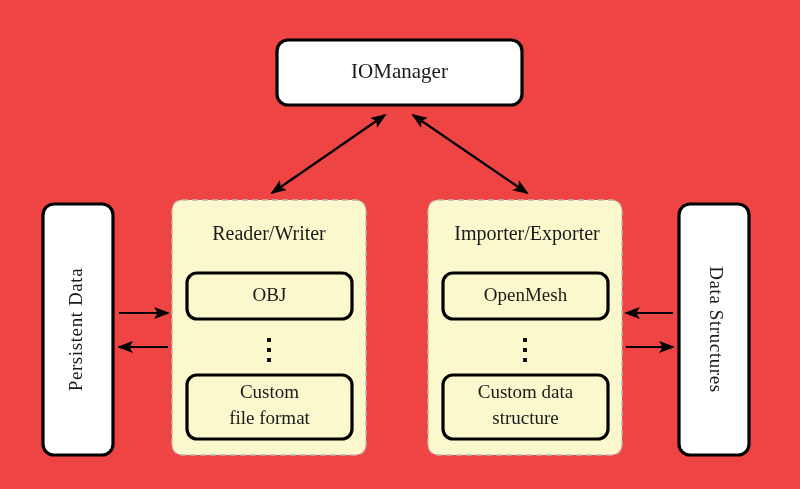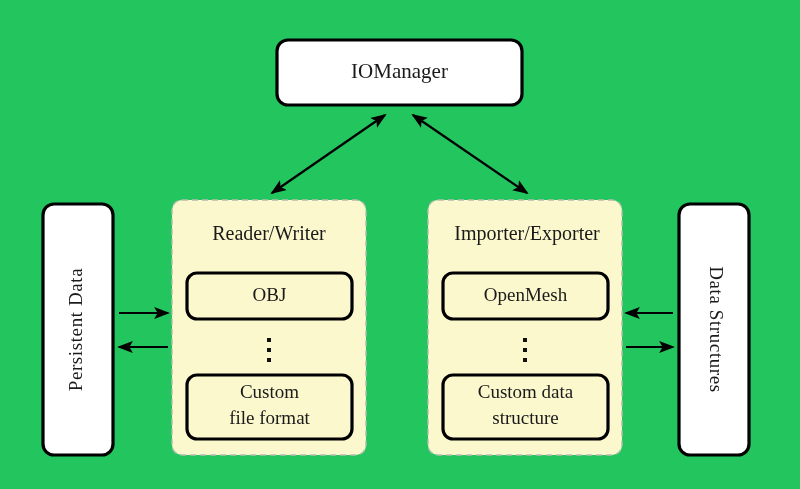--- a/index.html
+++ b/index.html
@@ -10,21 +10,21 @@
   body {
     width: 800px;
     height: 489px;
     overflow: hidden;
     font-family: "Liberation Serif", "DejaVu Serif", serif;
   }
   #diagram-root {
     position: relative;
     width: 800px;
     height: 489px;
-    background: #22c55e;
+    background: #ef4444;
   }
   svg#diagram-svg {
     position: absolute;
     top: 0;
     left: 0;
     width: 800px;
     height: 489px;
     display: block;
   }
   .node-label {

